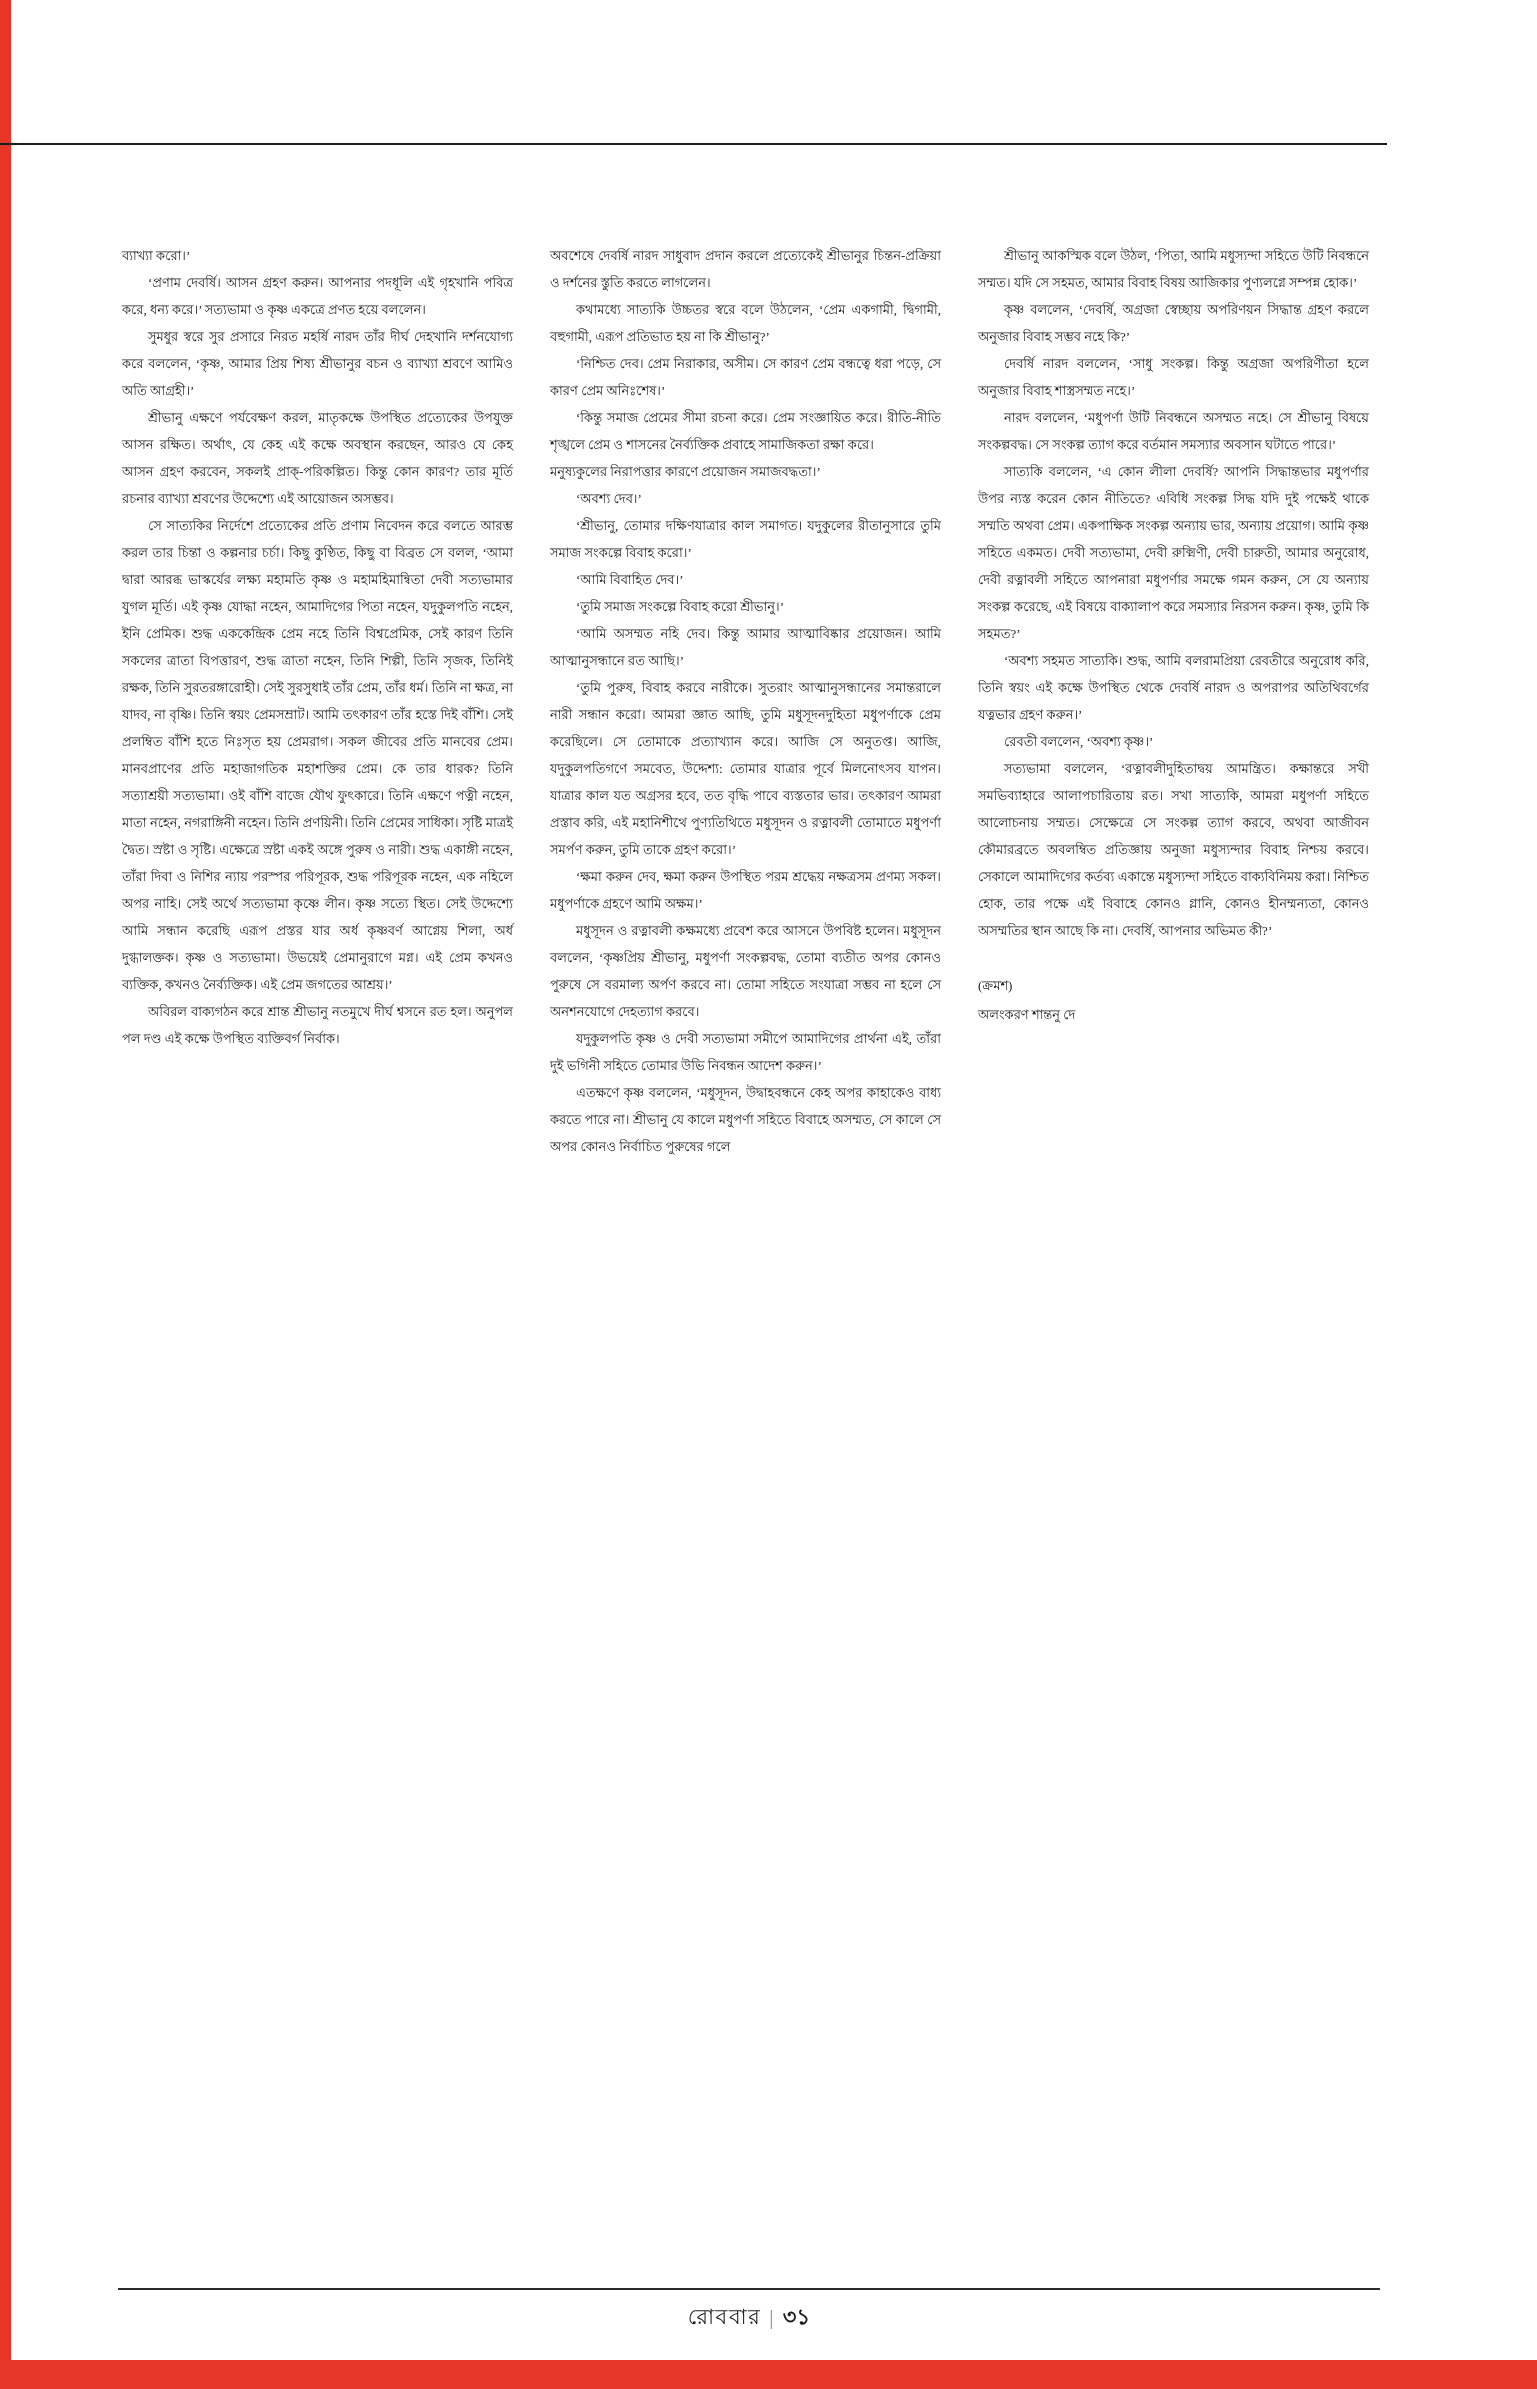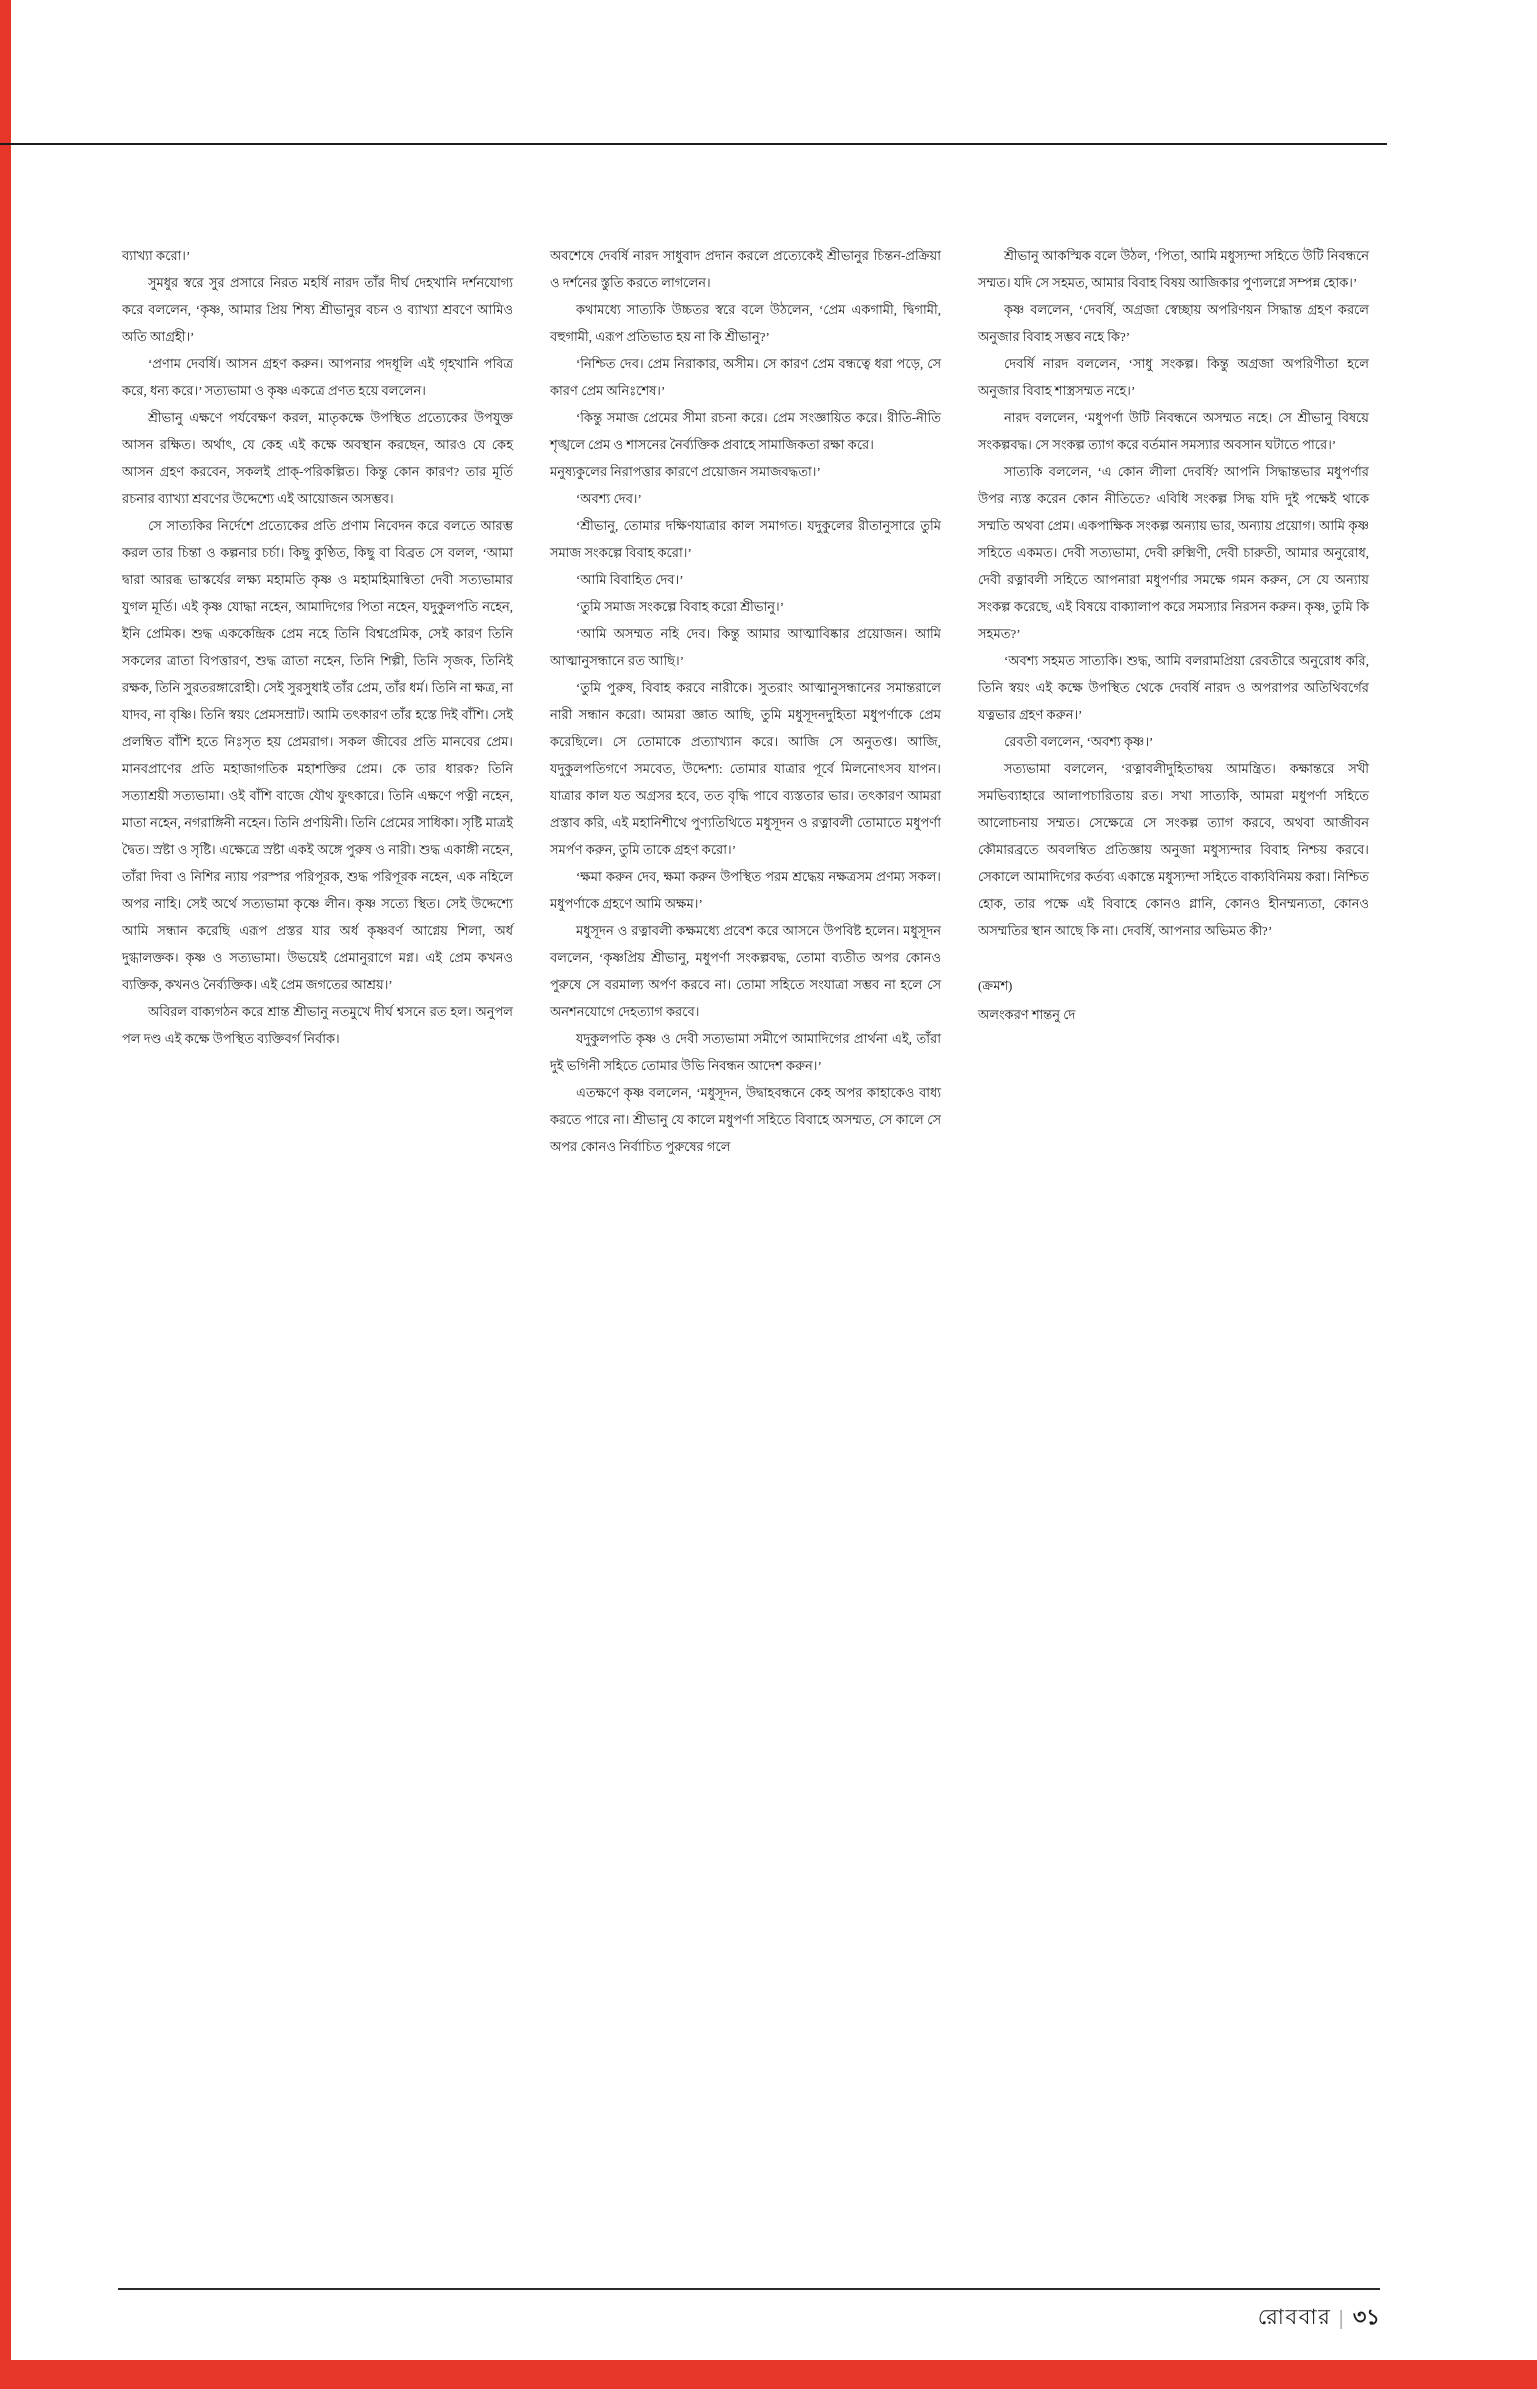--- a/index.html
+++ b/index.html
@@ -44,21 +44,21 @@
   .colophon.serial { margin-top: 28px; font-weight: 400; }
   .colophon.credit { margin-top: 1.6px; }
   .footer {
     position: absolute;
     left: 118px; top: 2288px;
     width: 1262px;
   }
   .footer-rule { height: 1.6px; background: #2a2a2a; }
   .footer-text {
     margin-top: 11px;
-    text-align: right;
+    text-align: center;
     font-size: 21px;
     letter-spacing: 1.6px;
     color: #1d1d1d;
   }
   .footer-text .divider { color: #8a8a8a; margin: 0 7.8px; }
   .footer-text .pageno { font-weight: bold; letter-spacing: 0; }
   .bottom-accent {
     position: absolute;
     left: 0; bottom: 0;
     width: 100%; height: 29.5px;
@@ -70,22 +70,22 @@
 <div class="page">
 
   <div class="left-accent" style="background-color: rgb(232, 53, 42);"></div>
 
   <div class="top-rule"></div>
 
   <div class="content">
     <div class="column">
       <div>
           <p class="para flush">ব্যাখ্যা করো।’</p>
+          <p class="para">‘প্রণাম দেবর্ষি। আসন গ্রহণ করুন। আপনার পদধূলি এই গৃহখানি পবিত্র করে, ধন্য করে।’ সত্যভামা ও কৃষ্ণ একত্রে প্রণত হয়ে বললেন।</p>
           <p class="para">সুমধুর স্বরে সুর প্রসারে নিরত মহর্ষি নারদ তাঁর দীর্ঘ দেহখানি দর্শনযোগ্য করে বললেন, ‘কৃষ্ণ, আমার প্রিয় শিষ্য শ্রীভানুর বচন ও ব্যাখ্যা শ্রবণে আমিও অতি আগ্রহী।’</p>
-          <p class="para">‘প্রণাম দেবর্ষি। আসন গ্রহণ করুন। আপনার পদধূলি এই গৃহখানি পবিত্র করে, ধন্য করে।’ সত্যভামা ও কৃষ্ণ একত্রে প্রণত হয়ে বললেন।</p>
           <p class="para">শ্রীভানু এক্ষণে পর্যবেক্ষণ করল, মাতৃকক্ষে উপস্থিত প্রত্যেকের উপযুক্ত আসন রক্ষিত। অর্থাৎ, যে কেহ এই কক্ষে অবস্থান করছেন, আরও যে কেহ আসন গ্রহণ করবেন, সকলই প্রাক্‌-পরিকল্পিত। কিন্তু কোন কারণ? তার মূর্তি রচনার ব্যাখ্যা শ্রবণের উদ্দেশ্যে এই আয়োজন অসম্ভব।</p>
           <p class="para">সে সাত্যকির নির্দেশে প্রত্যেকের প্রতি প্রণাম নিবেদন করে বলতে আরম্ভ করল তার চিন্তা ও কল্পনার চর্চা। কিছু কুণ্ঠিত, কিছু বা বিব্রত সে বলল, ‘আমা দ্বারা আরব্ধ ভাস্কর্যের লক্ষ্য মহামতি কৃষ্ণ ও মহামহিমান্বিতা দেবী সত্যভামার যুগল মূর্তি। এই কৃষ্ণ যোদ্ধা নহেন, আমাদিগের পিতা নহেন, যদুকুলপতি নহেন, ইনি প্রেমিক। শুদ্ধ এককেন্দ্রিক প্রেম নহে তিনি বিশ্বপ্রেমিক, সেই কারণ তিনি সকলের ত্রাতা বিপত্তারণ, শুদ্ধ ত্রাতা নহেন, তিনি শিল্পী, তিনি সৃজক, তিনিই রক্ষক, তিনি সুরতরঙ্গারোহী। সেই সুরসুধাই তাঁর প্রেম, তাঁর ধর্ম। তিনি না ক্ষত্র, না যাদব, না বৃষ্ণি। তিনি স্বয়ং প্রেমসম্রাট। আমি তৎকারণ তাঁর হস্তে দিই বাঁশি। সেই প্রলম্বিত বাঁশি হতে নিঃসৃত হয় প্রেমরাগ। সকল জীবের প্রতি মানবের প্রেম। মানবপ্রাণের প্রতি মহাজাগতিক মহাশক্তির প্রেম। কে তার ধারক? তিনি সত্যাশ্রয়ী সত্যভামা। ওই বাঁশি বাজে যৌথ ফুৎকারে। তিনি এক্ষণে পত্নী নহেন, মাতা নহেন, নগরাঙ্গিনী নহেন। তিনি প্রণয়িনী। তিনি প্রেমের সাধিকা। সৃষ্টি মাত্রই দ্বৈত। স্রষ্টা ও সৃষ্টি। এক্ষেত্রে স্রষ্টা একই অঙ্গে পুরুষ ও নারী। শুদ্ধ একাঙ্গী নহেন, তাঁরা দিবা ও নিশির ন্যায় পরস্পর পরিপূরক, শুদ্ধ পরিপূরক নহেন, এক নহিলে অপর নাহি। সেই অর্থে সত্যভামা কৃষ্ণে লীন। কৃষ্ণ সত্যে স্থিত। সেই উদ্দেশ্যে আমি সন্ধান করেছি এরূপ প্রস্তর যার অর্ধ কৃষ্ণবর্ণ আগ্নেয় শিলা, অর্ধ দুগ্ধালক্তক। কৃষ্ণ ও সত্যভামা। উভয়েই প্রেমানুরাগে মগ্ন। এই প্রেম কখনও ব্যক্তিক, কখনও নৈর্ব্যক্তিক। এই প্রেম জগতের আশ্রয়।’</p>
           <p class="para">অবিরল বাক্যগঠন করে শ্রান্ত শ্রীভানু নতমুখে দীর্ঘ শ্বসনে রত হল। অনুপল পল দণ্ড এই কক্ষে উপস্থিত ব্যক্তিবর্গ নির্বাক।</p>
         </div>
     </div>
     <div class="column">
       <div>
           <p class="para flush">অবশেষে দেবর্ষি নারদ সাধুবাদ প্রদান করলে প্রত্যেকেই শ্রীভানুর চিন্তন-প্রক্রিয়া ও দর্শনের স্তুতি করতে লাগলেন।</p>
           <p class="para">কথামধ্যে সাত্যকি উচ্চতর স্বরে বলে উঠলেন, ‘প্রেম একগামী, দ্বিগামী, বহুগামী, এরূপ প্রতিভাত হয় না কি শ্রীভানু?’</p>
           <p class="para">‘নিশ্চিত দেব। প্রেম নিরাকার, অসীম। সে কারণ প্রেম বন্ধত্বে ধরা পড়ে, সে কারণ প্রেম অনিঃশেষ।’</p>

